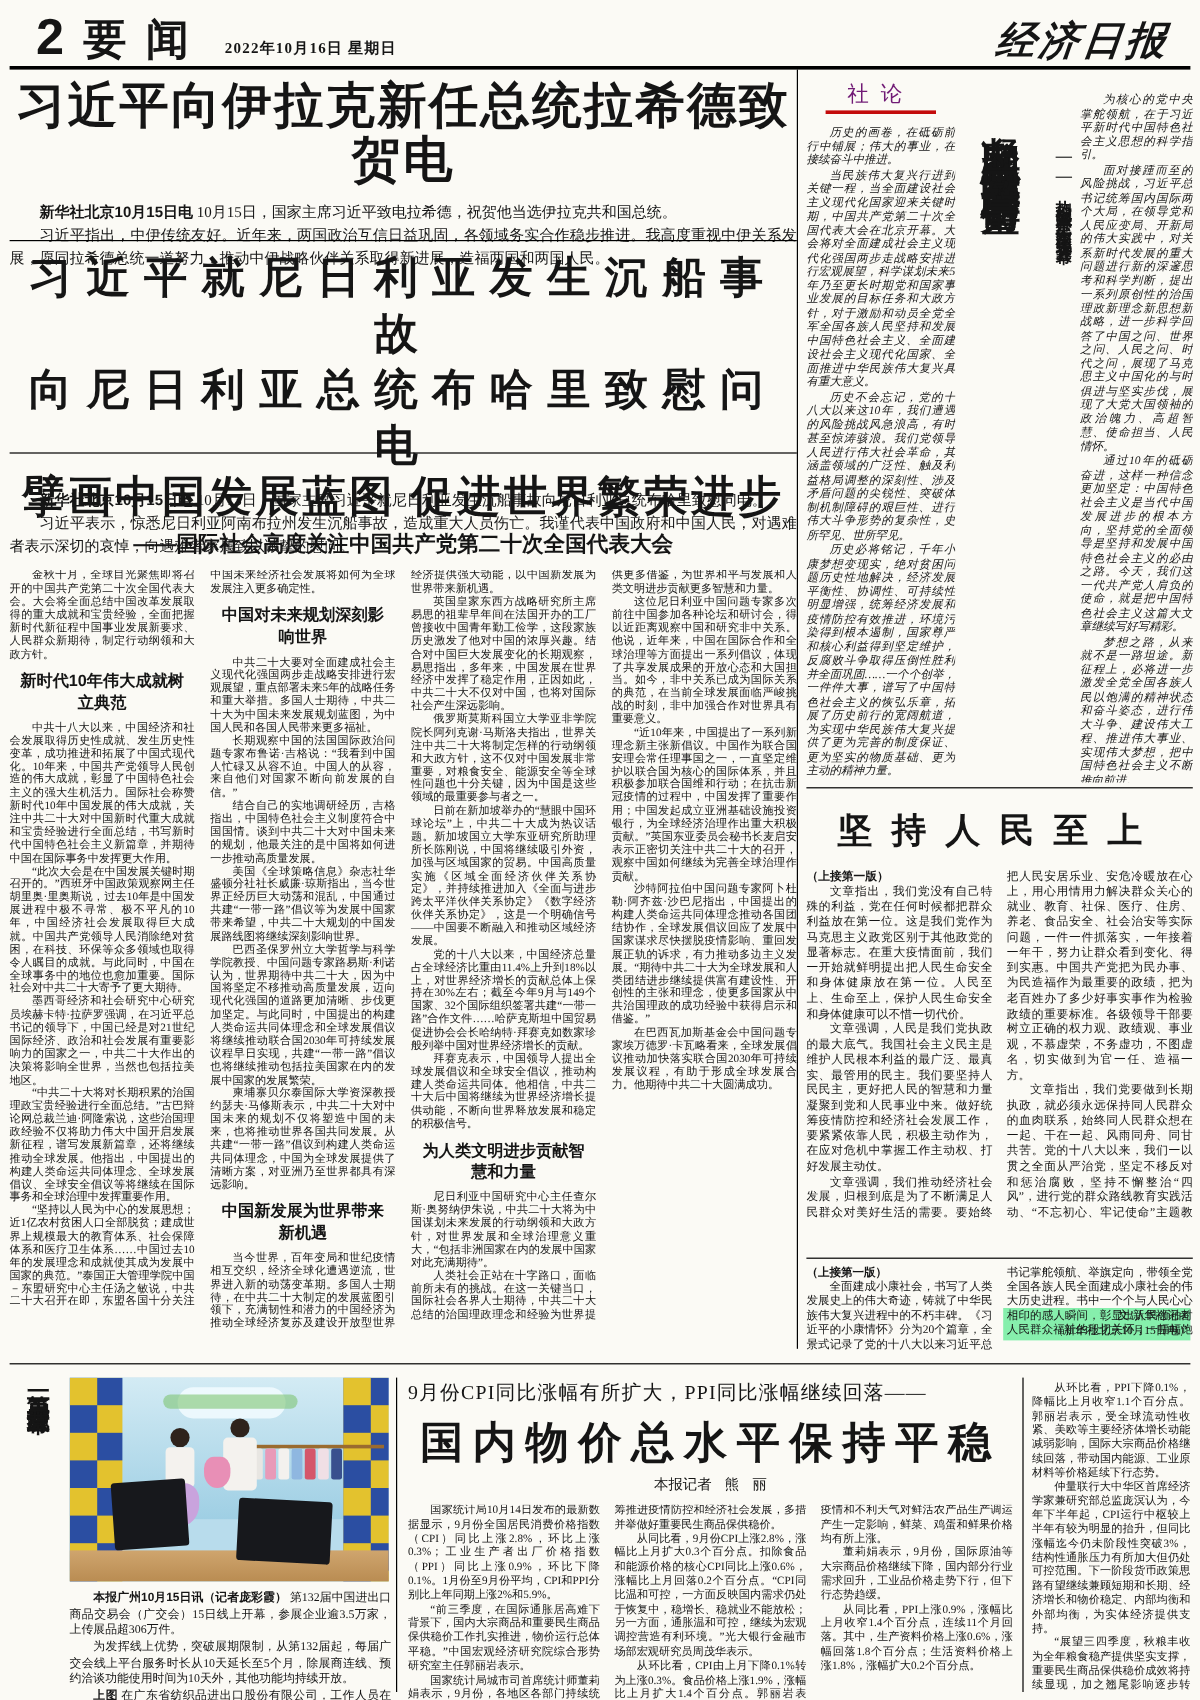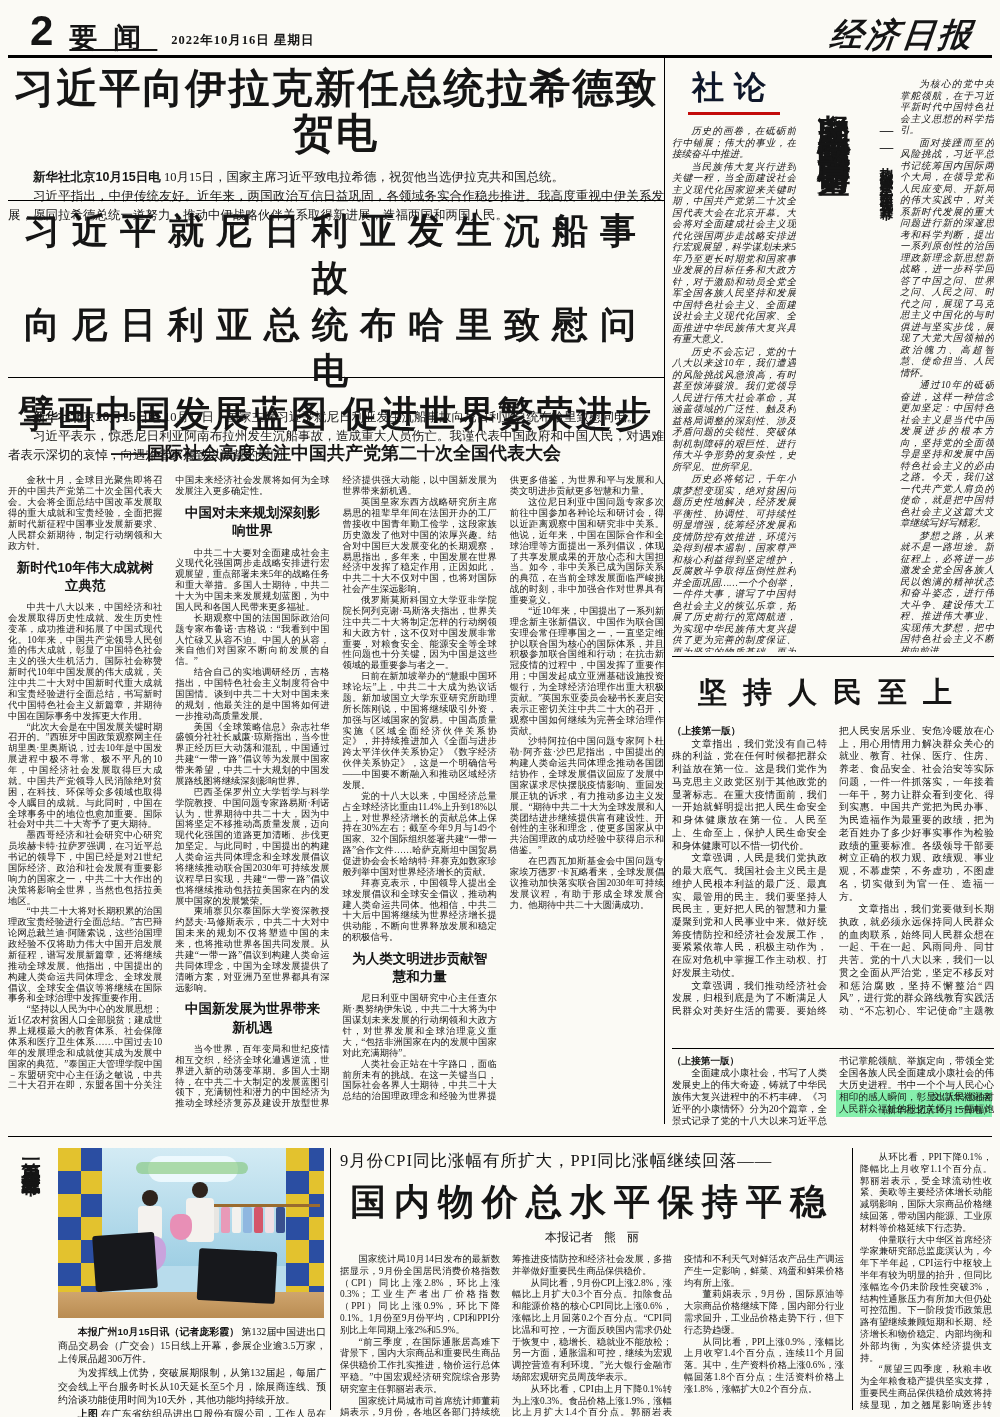--- a/index.html
+++ b/index.html
@@ -1,21 +1,21 @@
 <!DOCTYPE html>
 <html><head>
 <meta charset="utf-8">
 <style>
   html,body{margin:0;padding:0;background:#888;}
   .page{position:relative;width:1000px;height:1417px;margin:0 auto;background:#fbfaf5;color:#151515;
         font-family:"Liberation Serif","DejaVu Serif",serif;overflow:hidden;}
   
   .hdr{position:absolute;left:30px;top:6px;right:26px;height:46px;display:flex;align-items:flex-end;}
   .hdr-no{font-family:"Liberation Sans","DejaVu Sans",sans-serif;font-weight:bold;font-size:42px;line-height:1;}
-  .hdr-sec{font-family:"Liberation Sans","DejaVu Sans",sans-serif;font-weight:bold;font-size:28px;line-height:1.05;letter-spacing:16px;margin-left:16px;text-decoration:underline;}
+  .hdr-sec{font-family:"Liberation Sans","DejaVu Sans",sans-serif;font-weight:bold;font-size:36px;line-height:1.05;letter-spacing:16px;margin-left:16px;}
   .hdr-date{font-size:12.5px;margin-left:14px;padding-bottom:3px;letter-spacing:1px;font-weight:bold;}
   .hdr-logo{margin-left:auto;font-style:italic;font-weight:bold;font-size:33px;letter-spacing:3px;line-height:1;transform:skewX(-6deg);}
   .hdr-rule{position:absolute;left:8px;width:984px;top:55px;border-top:3px solid #000;}
   
   .para{margin:0;text-indent:2em;text-align:justify;}
   .para .dl{font-family:"Liberation Sans","DejaVu Sans",sans-serif;font-weight:bold;}
   .note{margin:0;font-weight:bold;}
   .colhead{font-family:"Liberation Sans","DejaVu Sans",sans-serif;font-weight:bold;text-align:center;
            font-size:13.5px;line-height:1.35;margin:7px 4px;}
   
@@ -33,22 +33,22 @@
   .a3 .sub{font-family:"Liberation Sans","DejaVu Sans",sans-serif;font-weight:bold;font-size:18px;text-align:center;margin:4px 0 10px;}
   .a3-cols{position:relative;height:636px;column-count:4;column-gap:13px;column-fill:auto;
            font-size:9.3px;line-height:1.17;overflow:hidden;}
   .a3-sign{position:absolute;right:8px;top:1090px;width:156px;background:#86efac;font-size:9.6px;text-align:right;line-height:1.4;}
   
   .vrule{position:absolute;border-left:1px solid #000;width:0;}
   .hrule{position:absolute;border-top:1.5px solid #000;height:0;}
   
   .ed{position:absolute;left:672px;top:58px;width:322px;height:594px;display:flex;}
   .ed-c1{width:124px;overflow:hidden;}
-  .ed-label{width:92px;margin:8px auto 10px;text-align:center;color:#0f172a;border-bottom:3px solid #c30b0b;
-            font-family:"Liberation Sans","DejaVu Sans",sans-serif;font-weight:bold;font-size:32px;letter-spacing:10px;padding-bottom:2px;}
+  .ed-label{width:92px;margin:8px auto 10px;text-align:center;color:#701a75;border-bottom:3px solid #c30b0b;
+            font-family:"Liberation Sans","DejaVu Sans",sans-serif;font-weight:normal;font-size:18px;letter-spacing:10px;padding-bottom:2px;}
   .kaiti{font-style:italic;}
   .ed-text{font-size:9.6px;line-height:1.2;}
   .ed-text .para{margin-bottom:1px;}
   .ed-title{width:76px;writing-mode:vertical-rl;text-orientation:upright;
             font-family:"Liberation Sans","DejaVu Sans",sans-serif;font-weight:bold;font-size:33px;
             letter-spacing:4px;padding-top:30px;line-height:76px;}
   .ed-sub{width:28px;writing-mode:vertical-rl;text-orientation:upright;font-weight:bold;
           font-size:13.5px;padding-top:64px;line-height:28px;letter-spacing:2px;}
   .ed-c2{flex:1;overflow:hidden;padding-top:20px;}
   

